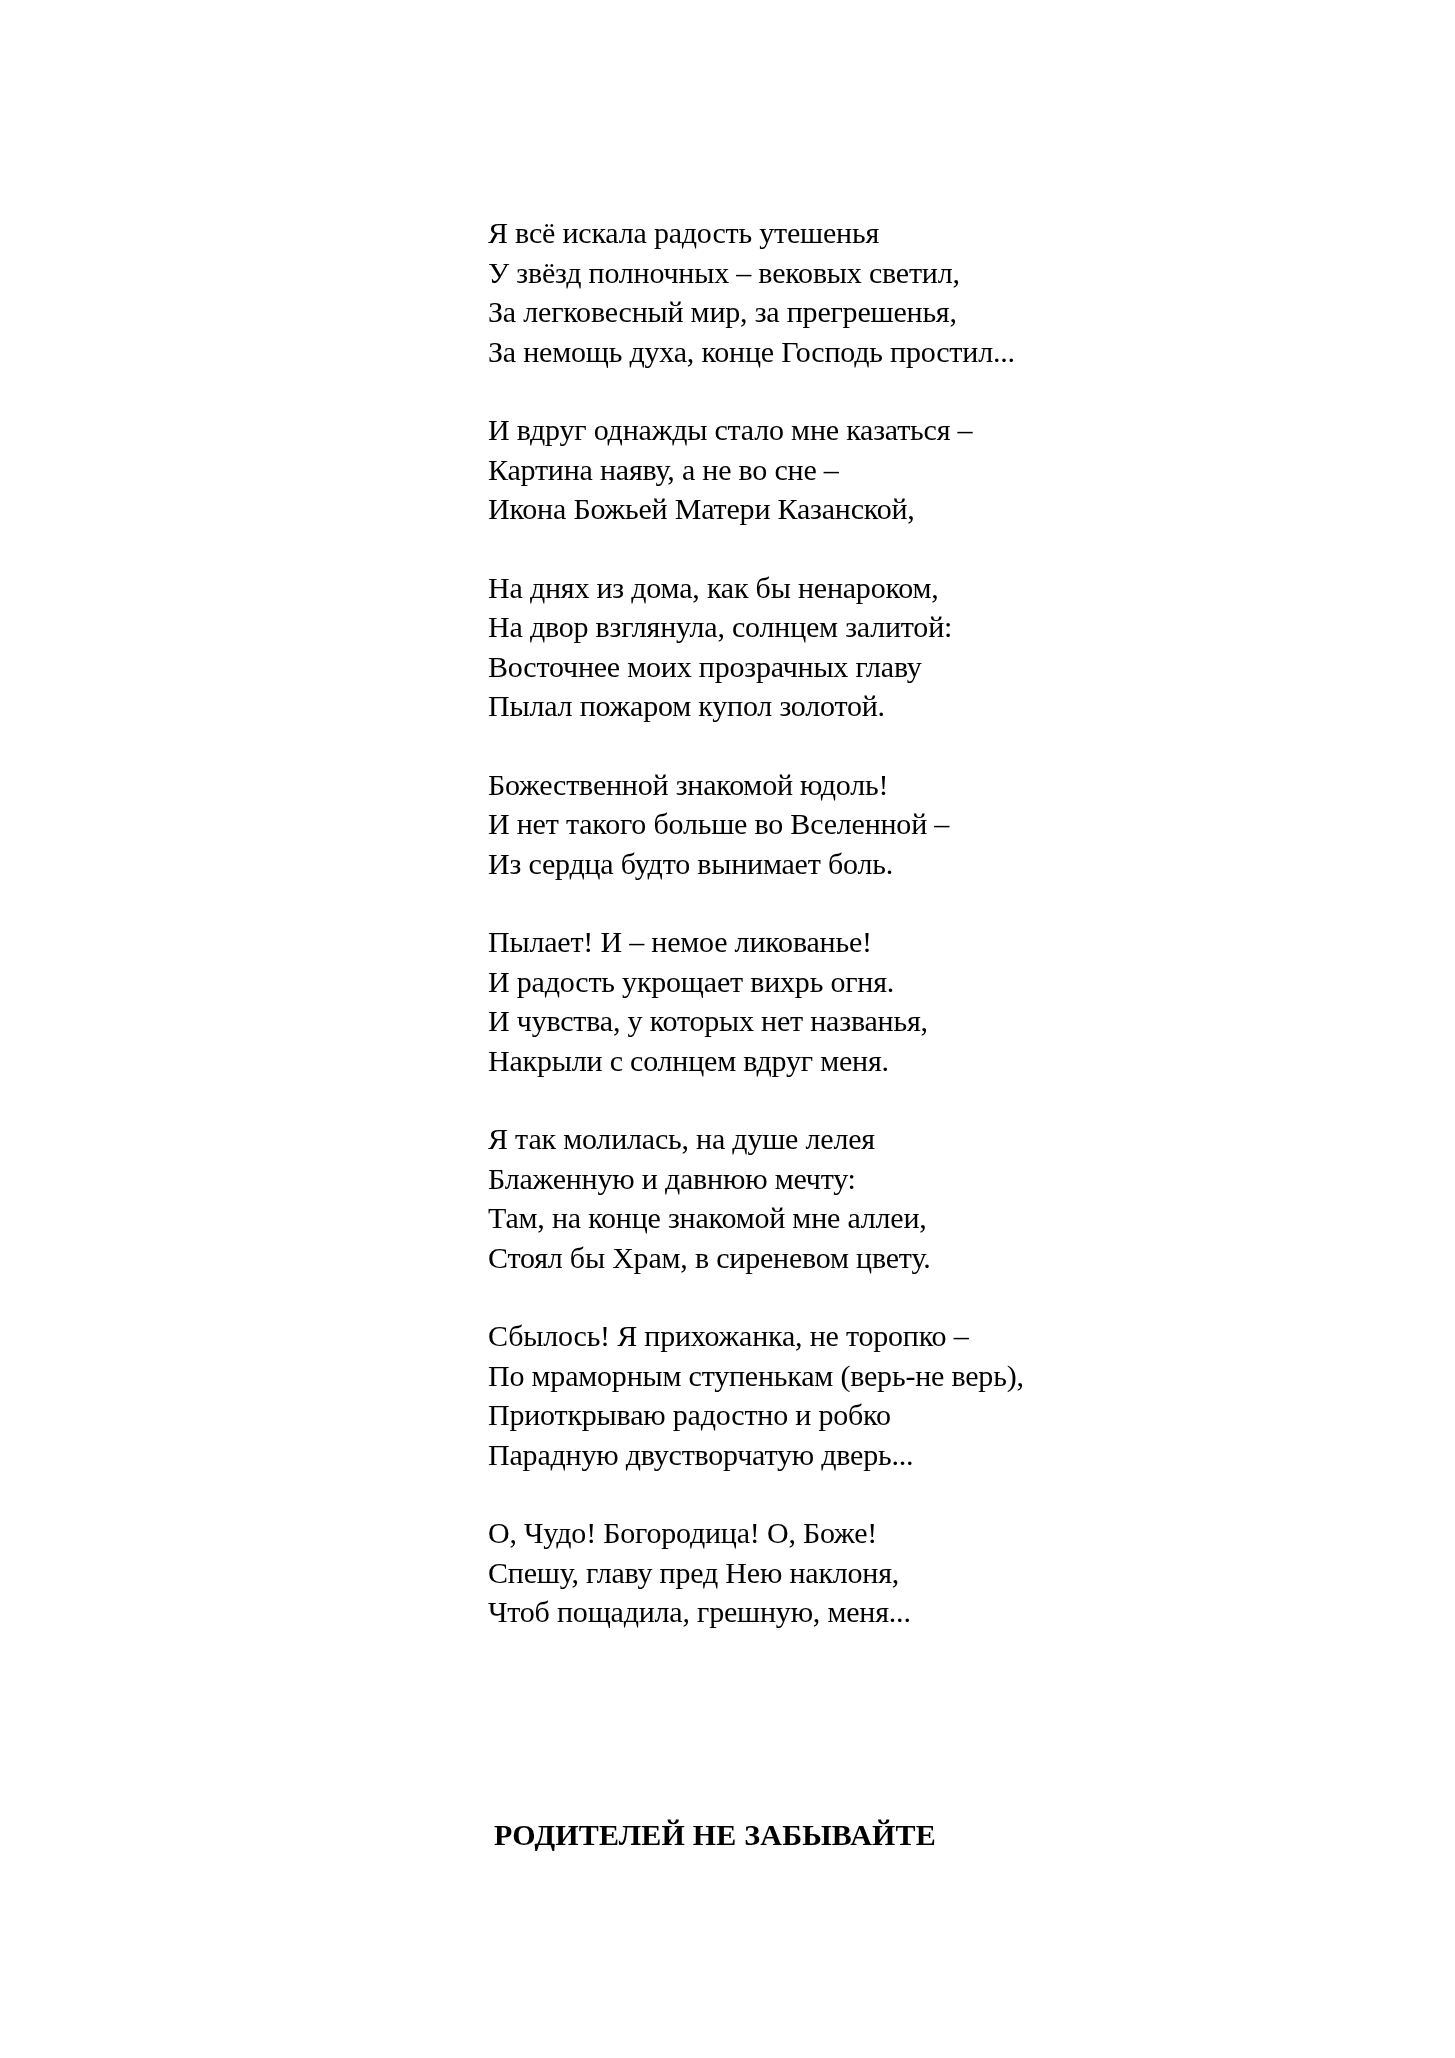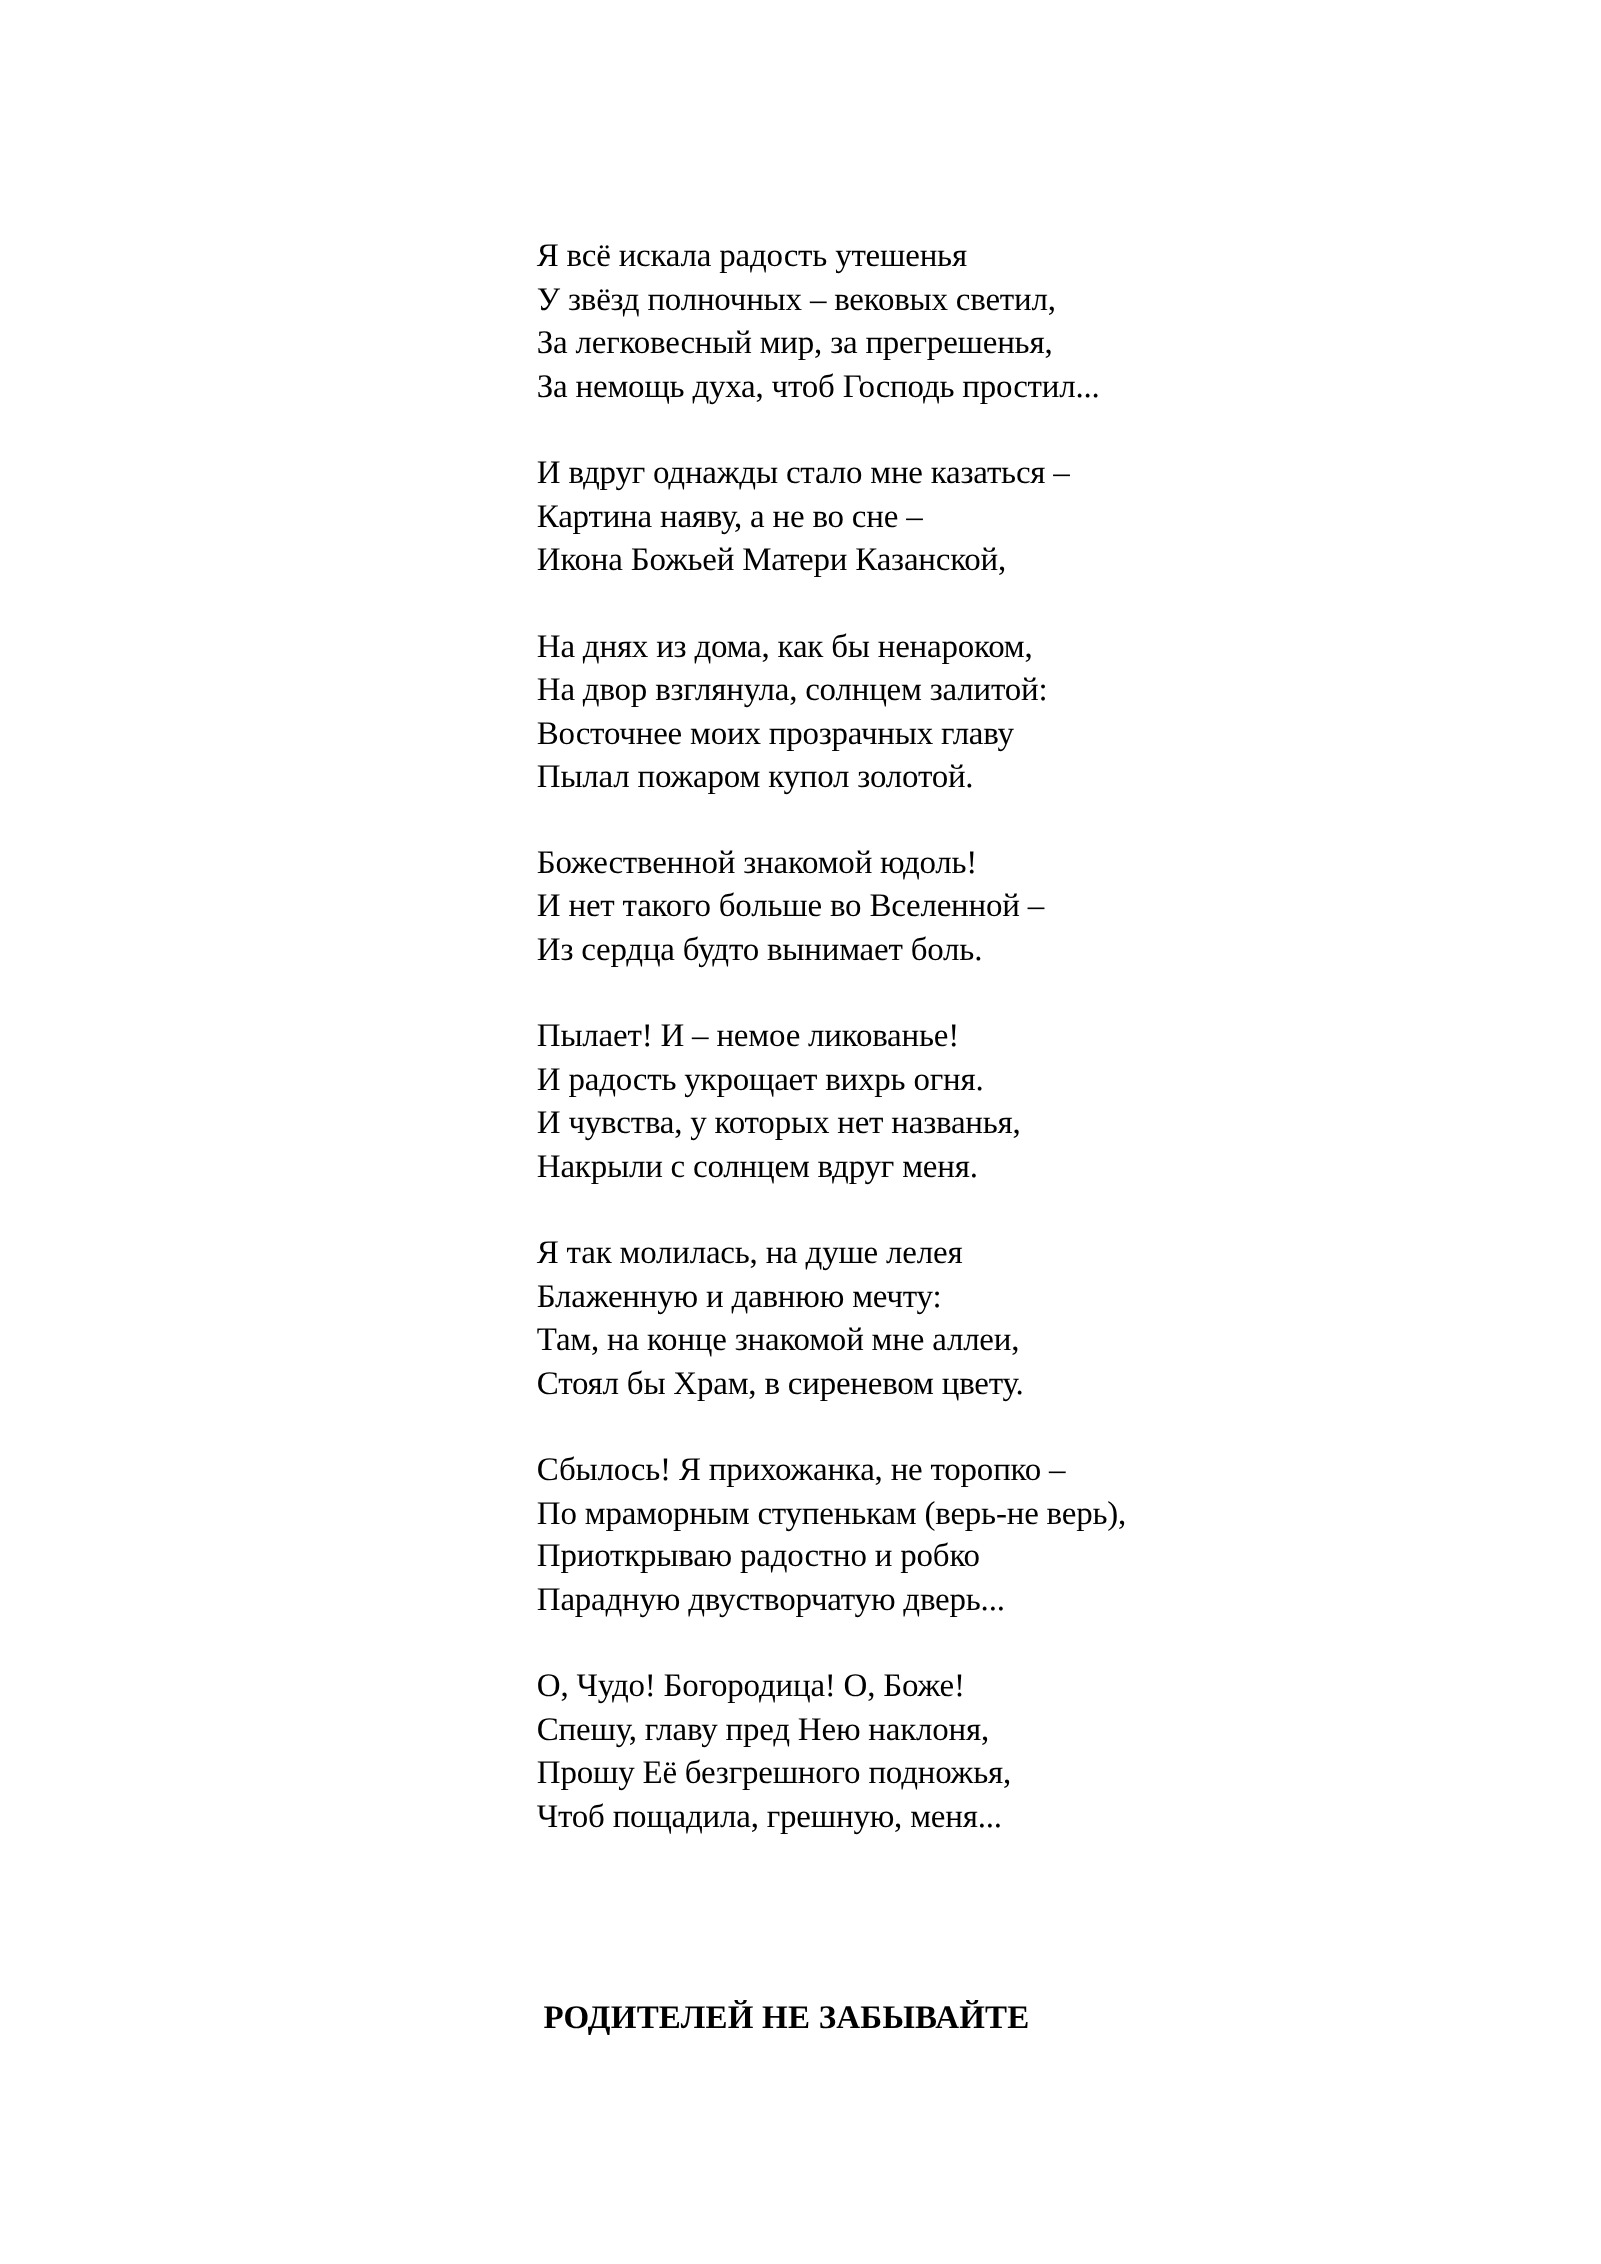--- a/index.html
+++ b/index.html
@@ -53,21 +53,21 @@
 </head>
 <body>
 
 <div class="page">
   <div class="poem">
 
     <div class="stanza">
       <div class="line">Я всё искала радость утешенья</div>
       <div class="line">У звёзд полночных – вековых светил,</div>
       <div class="line">За легковесный мир, за прегрешенья,</div>
-      <div class="line">За немощь духа, чтоб Господь простил...</div>
+      <div class="line">За немощь духа, конце Господь простил...</div>
     </div>
 
     <div class="stanza">
       <div class="line">И вдруг однажды стало мне казаться –</div>
       <div class="line">Картина наяву, а не во сне –</div>
       <div class="line">Икона Божьей Матери Казанской,</div>
     </div>
 
     <div class="stanza">
       <div class="line">На днях из дома, как бы ненароком,</div>
@@ -99,20 +99,19 @@
     <div class="stanza">
       <div class="line">Сбылось! Я прихожанка, не торопко –</div>
       <div class="line">По мраморным ступенькам (верь-не верь),</div>
       <div class="line">Приоткрываю радостно и робко</div>
       <div class="line">Парадную двустворчатую дверь...</div>
     </div>
 
     <div class="stanza">
       <div class="line">О, Чудо! Богородица! О, Боже!</div>
       <div class="line">Спешу, главу пред Нею наклоня,</div>
-      <div class="line">Прошу Её безгрешного подножья,</div>
       <div class="line">Чтоб пощадила, грешную, меня...</div>
     </div>
 
   </div>
 
   <div class="heading">РОДИТЕЛЕЙ НЕ ЗАБЫВАЙТЕ</div>
 </div>
 
 </body></html>

